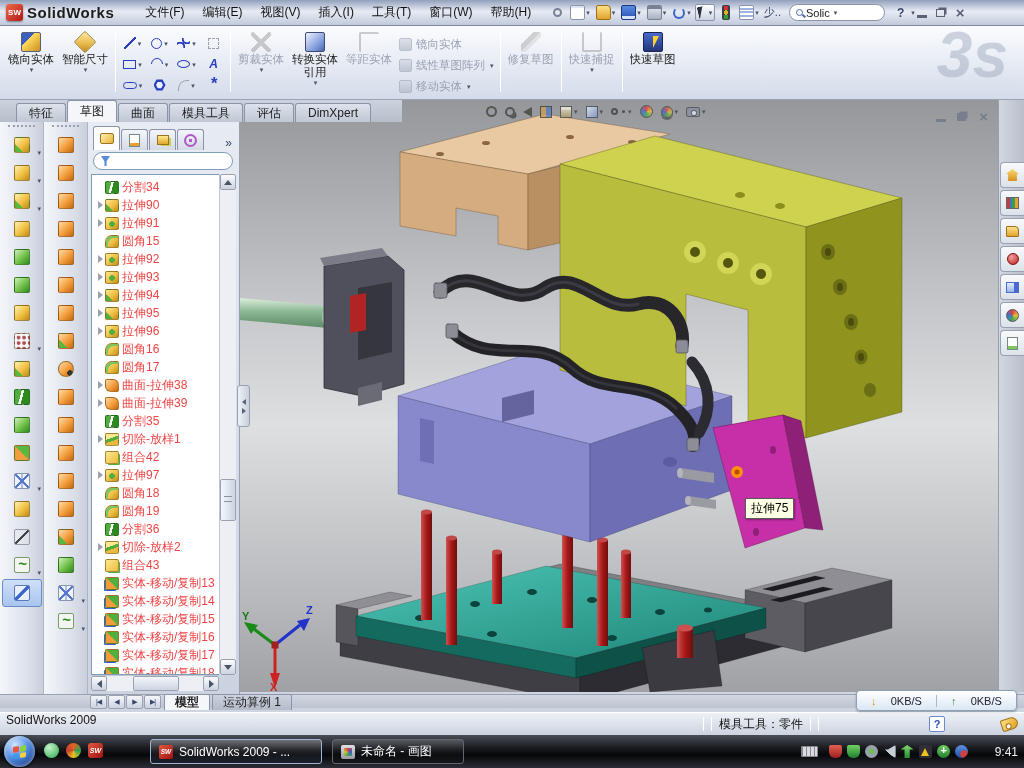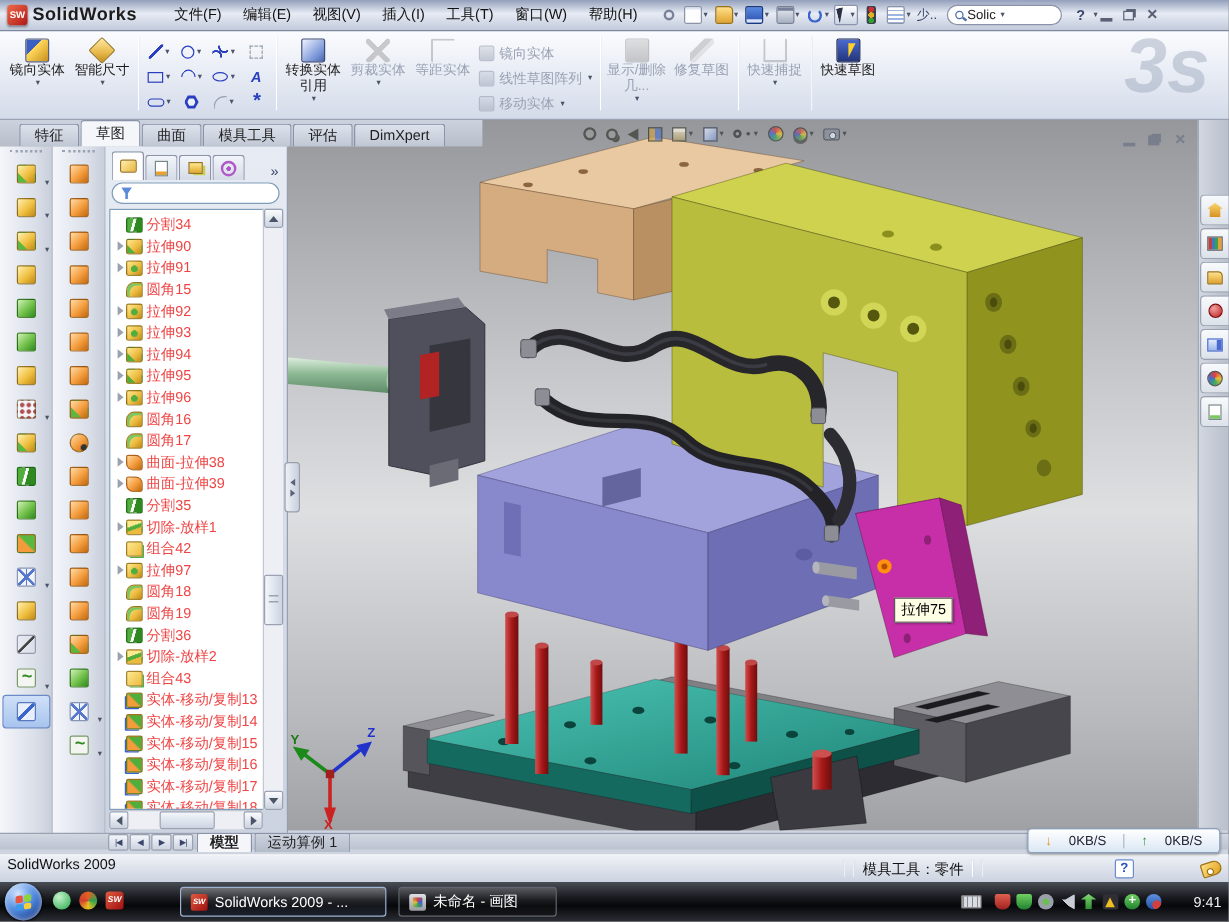--- a/index.html
+++ b/index.html
@@ -628,28 +628,28 @@
             <div class="skc">
               <i class="sk sk-sketch-fillet"></i>
               <span class="dd">▾</span>
             </div>
             <div class="skc">
               <i class="sk sk-point"></i>
             </div>
           </div>
         </div>
         <div class="vsep"></div>
+        <div class="rbig dis">
+          <i class="ri ri-trim-entities"></i>
+          <div class="rlab">剪裁实体</div>
+          <span class="dd">▾</span>
+        </div>
         <div class="rbig">
           <i class="ri ri-convert-entities"></i>
           <div class="rlab">转换实体引用</div>
-          <span class="dd">▾</span>
-        </div>
-        <div class="rbig dis">
-          <i class="ri ri-trim-entities"></i>
-          <div class="rlab">剪裁实体</div>
           <span class="dd">▾</span>
         </div>
         <div class="rbig dis">
           <i class="ri ri-offset-entities"></i>
           <div class="rlab">等距实体</div>
         </div>
         <div class="rstack">
           <div class="rsmall">
             <i class="rs-ico"></i>
             <span>镜向实体</span>
@@ -660,25 +660,20 @@
             <span class="dd">▾</span>
           </div>
           <div class="rsmall">
             <i class="rs-ico"></i>
             <span>移动实体</span>
             <span class="dd">▾</span>
           </div>
         </div>
         <div class="vsep"></div>
         <div class="rbig dis">
-          <i class="ri ri-display-delete-relations"></i>
-          <div class="rlab">显示/删除几...</div>
-          <span class="dd">▾</span>
-        </div>
-        <div class="rbig dis">
           <i class="ri ri-repair-sketch"></i>
           <div class="rlab">修复草图</div>
         </div>
         <div class="vsep"></div>
         <div class="rbig dis">
           <i class="ri ri-quick-snaps"></i>
           <div class="rlab">快速捕捉</div>
           <span class="dd">▾</span>
         </div>
         <div class="vsep"></div>

